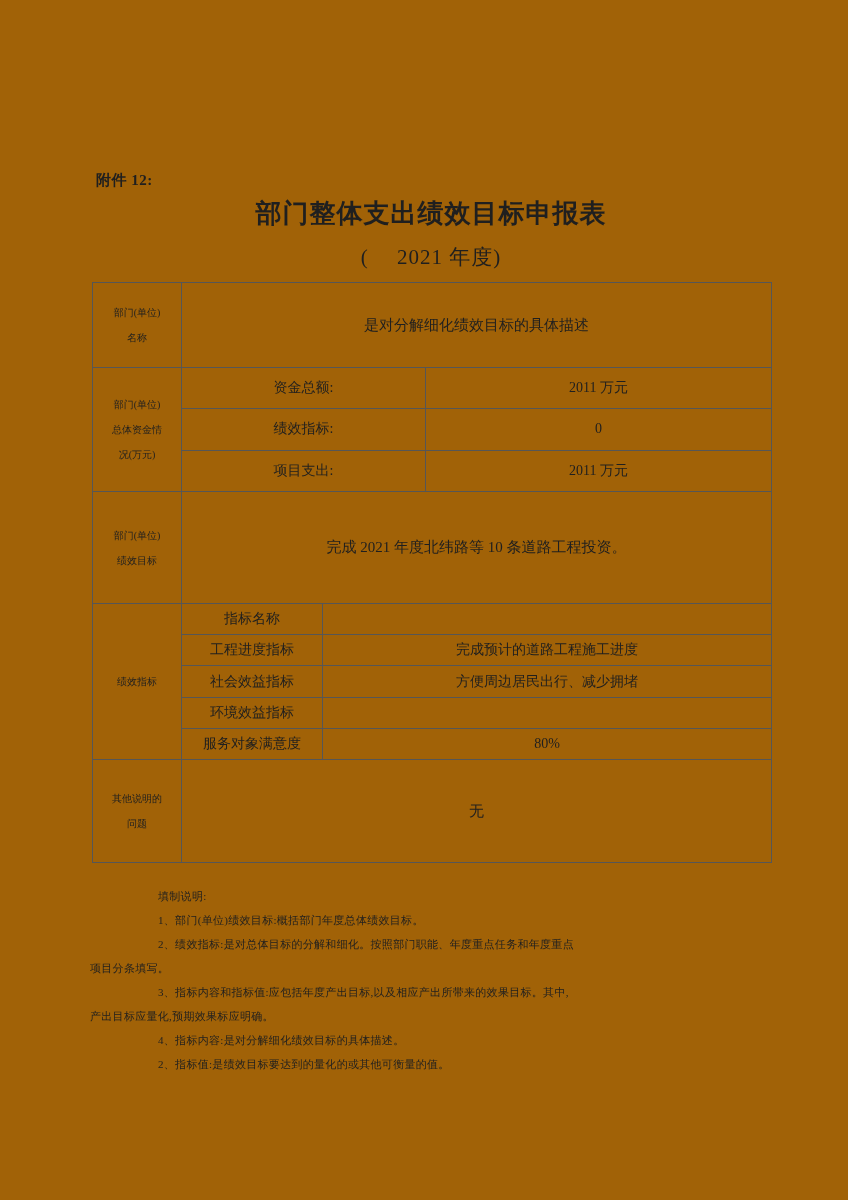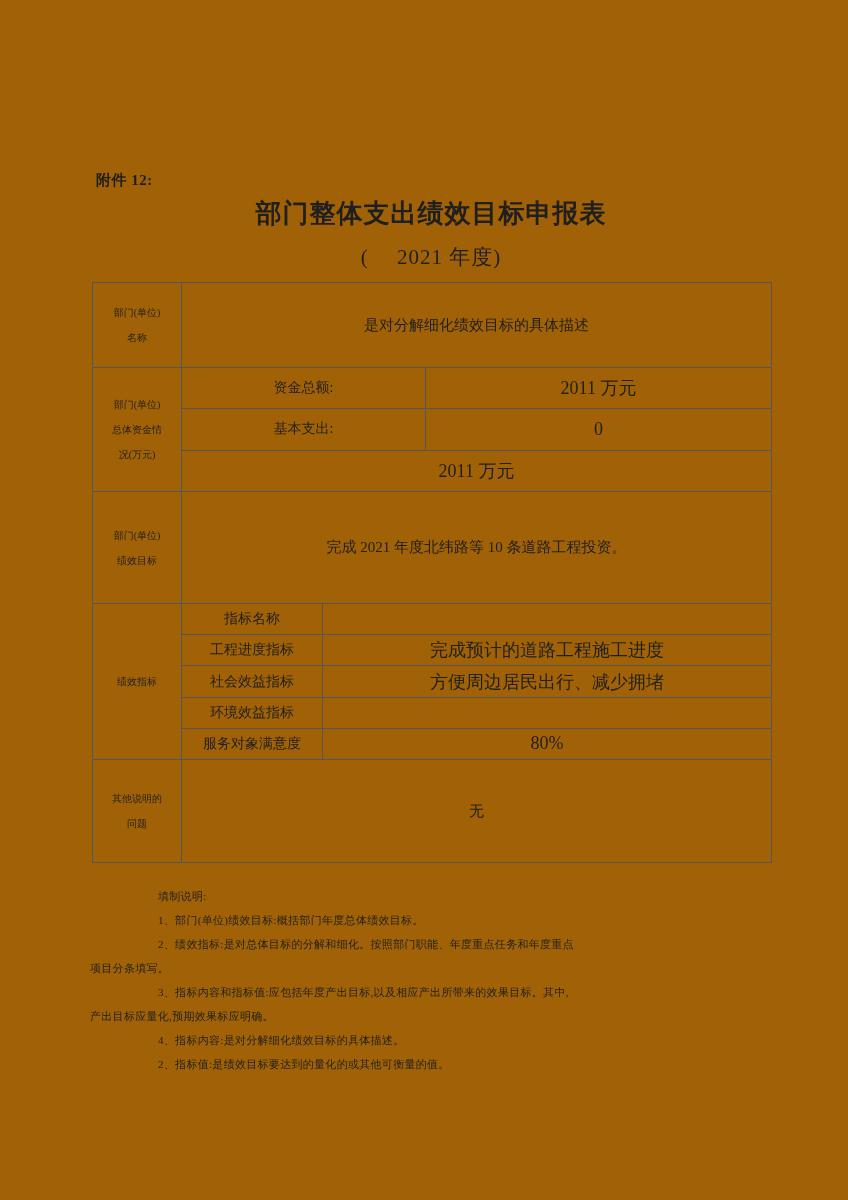--- a/index.html
+++ b/index.html
@@ -45,21 +45,21 @@
   .subtbl { flex: 1; display: flex; flex-direction: column; }
   .subrow { display: flex; flex: 1; border-bottom: 1px solid #565656; }
   .subrow:last-child { border-bottom: none; }
   .subrow .label {
     border-right: 1px solid #565656;
     display: flex; align-items: center; justify-content: center;
     text-align: right; font-size: 14px; padding: 2px;
   }
   .subrow .value {
     flex: 1; display: flex; align-items: center; justify-content: center;
-    text-align: center; font-size: 18px; padding: 2px;
+    text-align: center; font-size: 14px; padding: 2px;
   }
   .funding .label { width: 244px; flex: 0 0 244px; }
   .indicators .label { width: 141px; flex: 0 0 141px; }
 
   .row-unit  { height: 85px; }
   .row-fund  { height: 124px; }
   .row-goal  { height: 112px; }
   .row-ind   { height: 156px; }
   .row-other { height: 102px; }
 
@@ -92,24 +92,25 @@
     <div class="trow row-fund">
       <div class="hcell">部门(单位)
 总体资金情
 况(万元)</div>
       <div class="subtbl funding">
         <div class="subrow">
           <div class="label">资金总额:</div>
           <div class="value">2011 万元</div>
         </div>
         <div class="subrow">
-          <div class="label">基本支出:</div>
+          <div class="label">绩效指标:</div>
           <div class="value">0</div>
         </div>
         <div class="subrow">
+          <div class="label">项目支出:</div>
           <div class="value">2011 万元</div>
         </div>
       </div>
     </div>
 
     <div class="trow row-goal">
       <div class="hcell">部门(单位)
 绩效目标</div>
       <div class="vcell">完成 2021 年度北纬路等 10 条道路工程投资。</div>
     </div>

